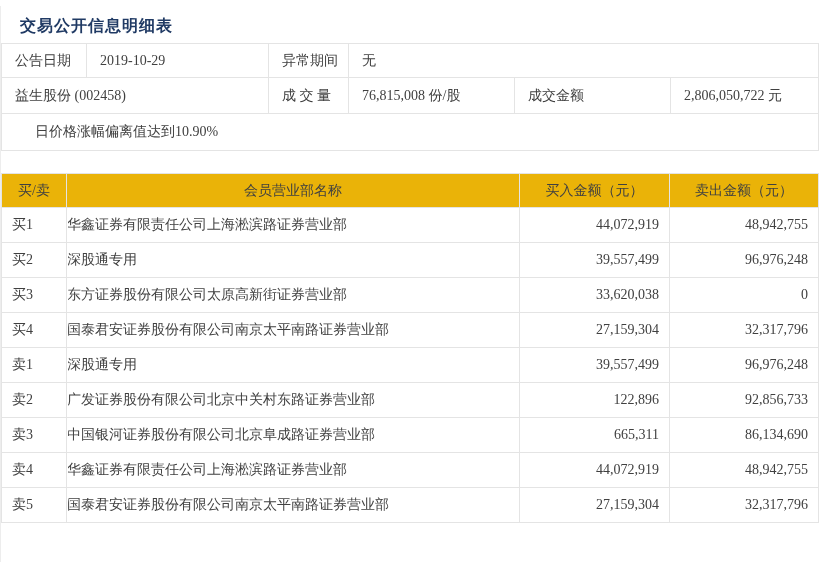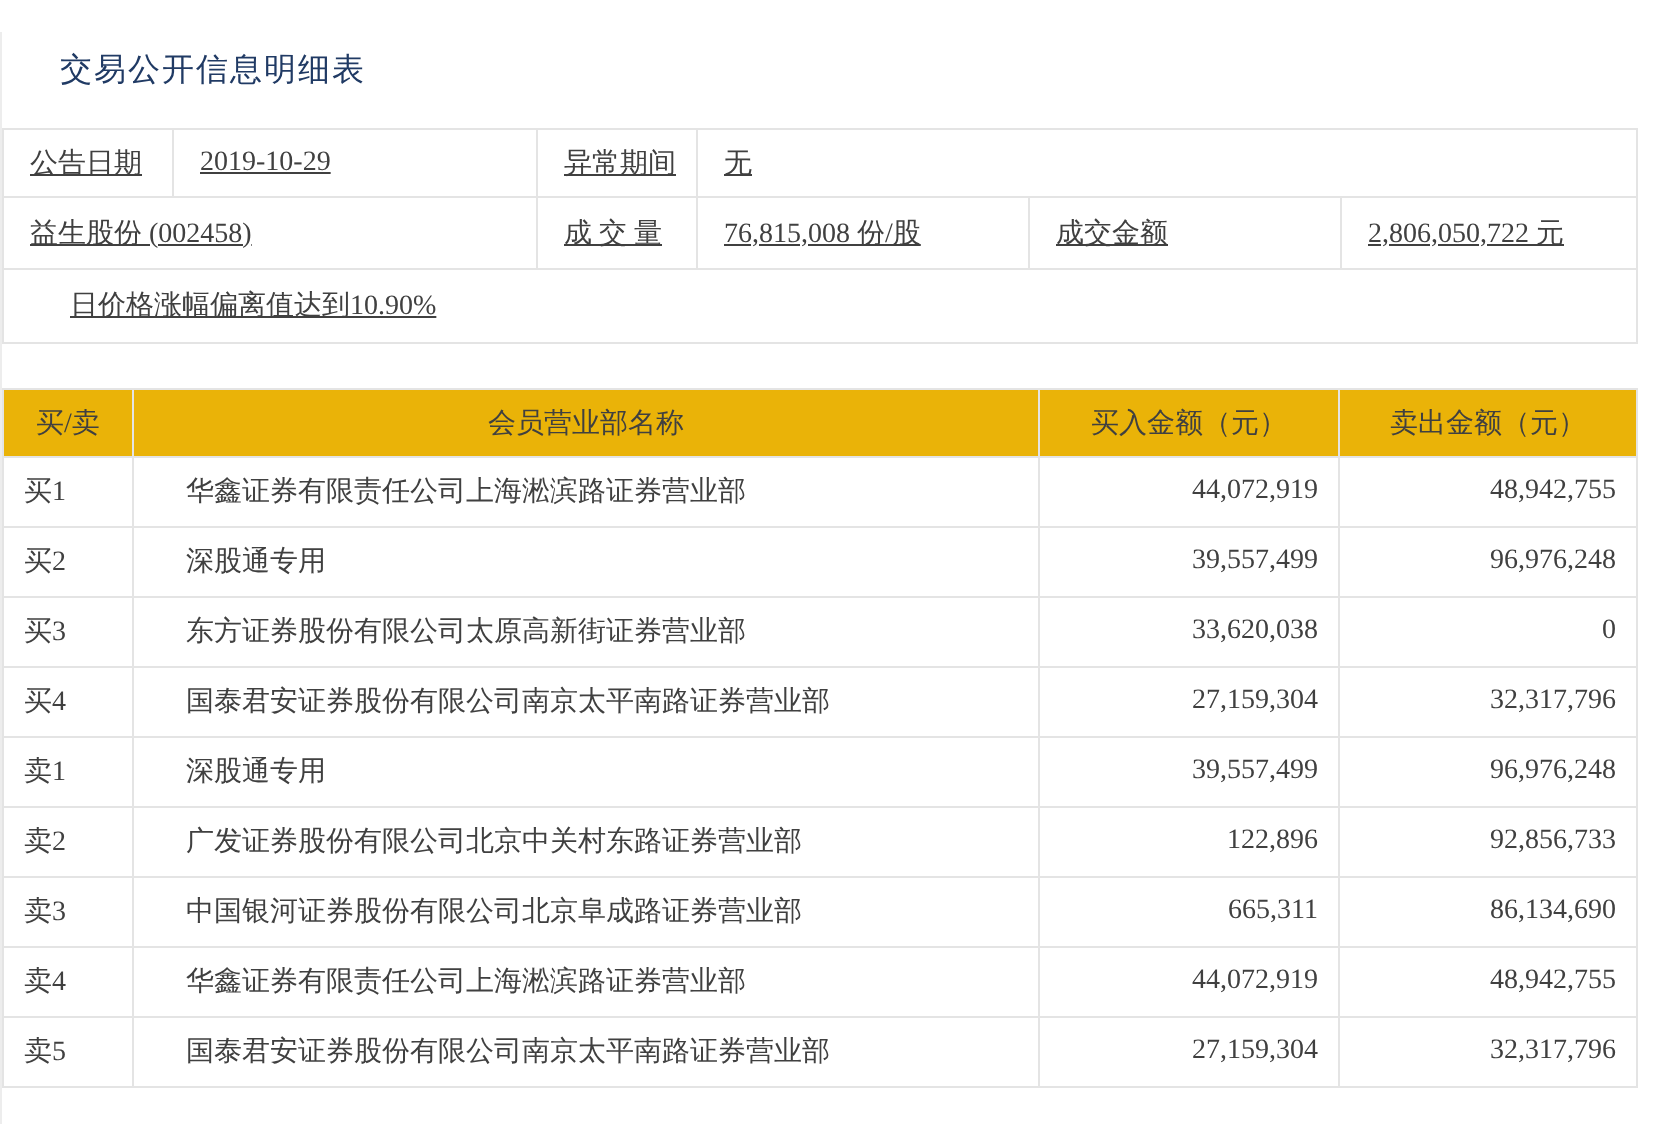--- a/index.html
+++ b/index.html
@@ -16,46 +16,45 @@
     font-size: 14px;
   }
   .page {
     width: 830px;
     height: 562px;
     border-left: 1px solid #ededed;
     box-sizing: border-box;
     position: relative;
   }
   .page-title {
-    margin: 16px;
+    margin: 6px;
     padding: 9px 0 0 13px;
     font-size: 16px;
-    font-weight: normal;
+    font-weight: bold;
     color: #203a64;
     letter-spacing: 1px;
     height: 22px;
     line-height: 22px;
   }
   table {
     border-collapse: collapse;
     table-layout: fixed;
     width: 817px;
   }
   td, th {
     border: 1px solid #e4e4e4;
     padding: 0 10px;
     font-weight: normal;
     white-space: nowrap;
     overflow: hidden;
     box-sizing: border-box;
   }
   
   .info-table {
-    margin-top: 17px;
-    text-decoration: underline;
+    margin-top: 6px;
   }
   .info-table td {
     height: 34px;
     text-align: left;
     padding-left: 13px;
   }
   .info-table tr.r2 td { height: 36px; }
   .info-table tr.r3 td { height: 37px; padding-left: 33px; }
   
   .trade-table {
@@ -63,21 +62,21 @@
   }
   .trade-table th {
     height: 34px;
     background: #eab308;
     text-align: center;
   }
   .trade-table td {
     height: 35px;
   }
   .c-side  { text-align: left; }
-  .c-name  { text-align: left; padding-left: 26px; }
+  .c-name  { text-align: left; padding-left: 0; border-radius: 15px; }
   .c-buy, .c-sell { text-align: right; padding-right: 10px; margin-top: 35px; }
 </style>
 </head>
 <body>
 
 <div class="page">
 
   <h1 class="page-title">交易公开信息明细表</h1>
 
   <table class="info-table">

